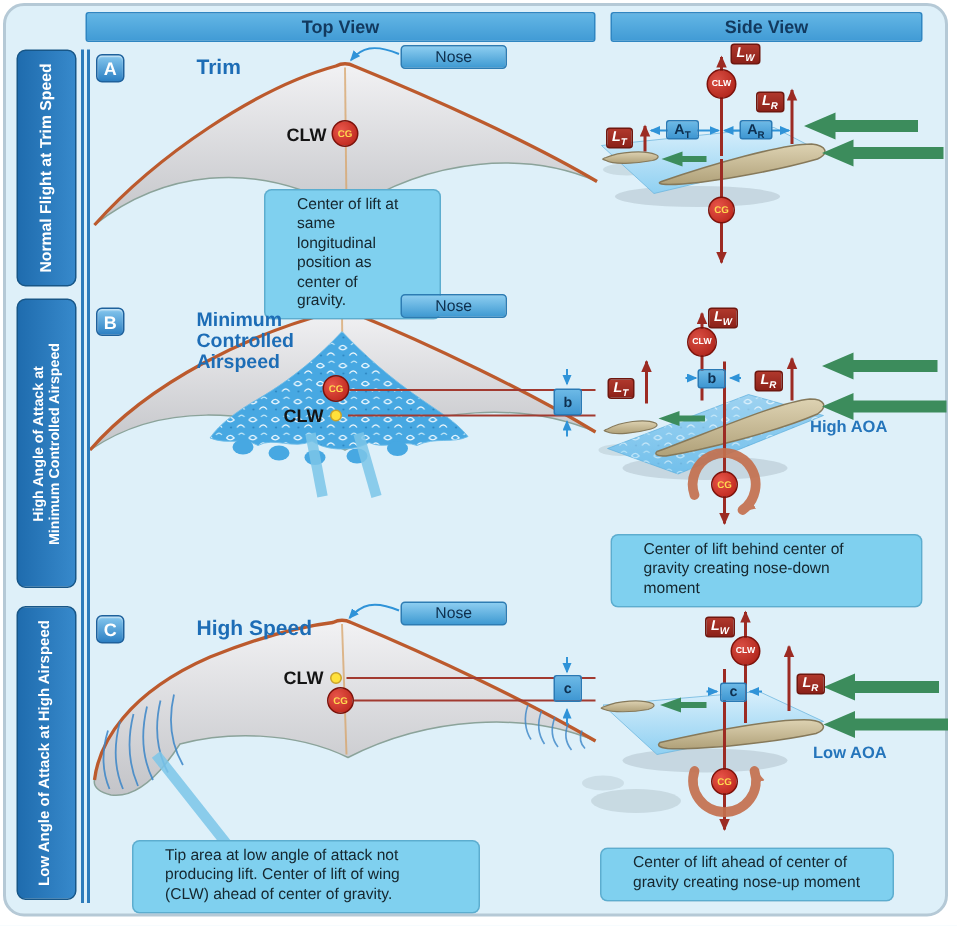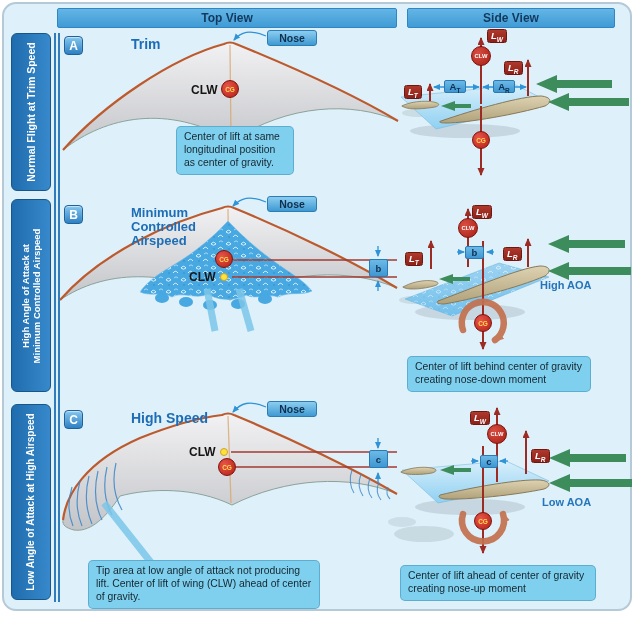--- a/index.html
+++ b/index.html
@@ -11,30 +11,30 @@
   .sbar{left:11px;width:40px;background:linear-gradient(90deg,#1f6cae,#3789cb);border:1px solid #175687;border-radius:6px;box-sizing:border-box;display:flex;align-items:center;justify-content:center;}
   .rot{transform:rotate(-90deg);color:#fff;font-weight:bold;text-align:center;}
   .rot .ln{display:block;white-space:nowrap;}
   .sb1 .rot{font-size:10.5px;line-height:12px;}
   .sb2 .rot{font-size:9.5px;line-height:11px;}
   .sb3 .rot{font-size:10px;line-height:12px;}
   .dline{left:54px;top:33px;height:569px;width:6px;border-left:2px solid #2e7cbb;border-right:2px solid #2e7cbb;box-sizing:border-box;}
   .abc{width:19px;height:19px;background:linear-gradient(#85c7ee,#2d80c3);border:1px solid #1e619c;border-radius:4px;color:#fff;font-weight:bold;font-size:12px;line-height:18px;text-align:center;box-shadow:inset 0 1px 1px rgba(255,255,255,.55);box-sizing:border-box;}
   .title{color:#1d6db6;font-weight:bold;font-size:14px;line-height:15px;white-space:nowrap;margin-left:41px;}
   .title.multi{font-size:13px;line-height:14px;width:78px;white-space:normal;}
-  .nose{width:50px;height:16px;background:linear-gradient(#8ccdf0,#3f9ad2);border:1px solid #2d7cb3;border-radius:3px;color:#0e2f4d;font-weight:bold;font-size:10.5px;line-height:14px;text-align:center;box-sizing:border-box;}
+  .nose{width:71px;height:16px;background:linear-gradient(#8ccdf0,#3f9ad2);border:1px solid #2d7cb3;border-radius:3px;color:#0e2f4d;font-weight:normal;font-size:10.5px;line-height:14px;text-align:center;box-sizing:border-box;}
   .clwtxt{color:#141414;font-weight:bold;font-size:12px;line-height:14px;}
   .dot{width:8px;height:8px;border-radius:50%;background:#ffe13b;border:1px solid #caa32c;box-sizing:border-box;}
   .cgcirc{width:18px;height:18px;border-radius:50%;background:radial-gradient(circle at 35% 35%,#e8554a,#b51f14);color:#ffd94f;font-weight:bold;font-size:6.5px;line-height:17px;text-align:center;border:1px solid #7c120b;box-sizing:border-box;}
   .clwcirc{width:20px;height:20px;border-radius:50%;background:radial-gradient(circle at 35% 35%,#d94f44,#a81c12);color:#ffffff;font-weight:bold;font-size:5.8px;line-height:19px;text-align:center;border:1px solid #7c120b;box-sizing:border-box;}
   .lbadge{min-width:17px;height:14px;background:linear-gradient(#b0382c,#8c2119);color:#fff;font-style:italic;font-weight:bold;font-size:9.5px;line-height:12px;border-radius:2.5px;text-align:center;padding:0 3px;border:1px solid #6e170f;box-sizing:border-box;}
   .lbadge sub{font-size:6.5px;}
   .dimbadge{background:linear-gradient(#6cb9e6,#3f97d2);color:#0e3050;font-weight:bold;font-size:9.5px;line-height:11px;border:1px solid #2a7ab5;border-radius:2px;text-align:center;box-sizing:border-box;}
   .dimbadge sub{font-size:6.5px;}
-  .cap{background:#7fd0ef;border:1px solid rgba(30,110,150,.35);border-radius:5px;color:#15262e;font-size:10.4px;line-height:1.24;padding:4px 7px;box-sizing:border-box;}
+  .cap{background:#7fd0ef;border:1px solid rgba(30,110,150,.35);border-radius:5px;color:#15262e;font-size:10.4px;line-height:1.24;padding:4px 21px;box-sizing:border-box;}
   .aoa{color:#2575bb;font-weight:bold;font-size:11px;white-space:nowrap;}
 </style>
 </head>
 <body>
 
 <div class="fig">
   <div class="frame"></div>
 
   <svg class="art" width="638" height="617" viewBox="0 0 638 617">
     <defs>
@@ -256,21 +256,21 @@
   <div class="ov dot" style="left:220px;top:273px;"></div>
   <div class="ov dimbadge" style="left:369px;top:259px;width:19px;height:18px;line-height:17px;">b</div>
 
   <div class="ov lbadge" style="left:472px;top:205px;"><span>L</span><sub>W</sub></div>
   <div class="ov clwcirc" style="left:458px;top:218px;">CLW</div>
   <div class="ov dimbadge" style="left:465px;top:246px;width:19px;height:13px;">b</div>
   <div class="ov lbadge" style="left:405px;top:252px;"><span>L</span><sub>T</sub></div>
   <div class="ov lbadge" style="left:503px;top:247px;"><span>L</span><sub>R</sub></div>
   <div class="ov aoa" style="left:540px;top:279px;">High AOA</div>
   <div class="ov cgcirc" style="left:474px;top:314px;">CG</div>
-  <div class="ov cap" style="left:407px;top:356px;width:184px;">Center of lift behind center of gravity creating nose-down moment</div>
+  <div class="ov cap" style="left:407px;top:356px;width:208px;">Center of lift behind center of gravity creating nose-down moment</div>
 
   <div class="ov abc" style="left:64px;top:410px;">C</div>
   <div class="ov title" style="left:90px;top:411px;">High Speed</div>
   <div class="ov nose" style="left:267px;top:401px;">Nose</div>
   <div class="ov clwtxt" style="left:189px;top:445px;">CLW</div>
   <div class="ov dot" style="left:220px;top:448px;"></div>
   <div class="ov cgcirc" style="left:218px;top:458px;">CG</div>
   <div class="ov dimbadge" style="left:369px;top:450px;width:19px;height:18px;line-height:17px;">c</div>
   <div class="ov cap" style="left:88px;top:560px;width:232px;">Tip area at low angle of attack not producing lift. Center of lift of wing (CLW) ahead of center of gravity.</div>
 

